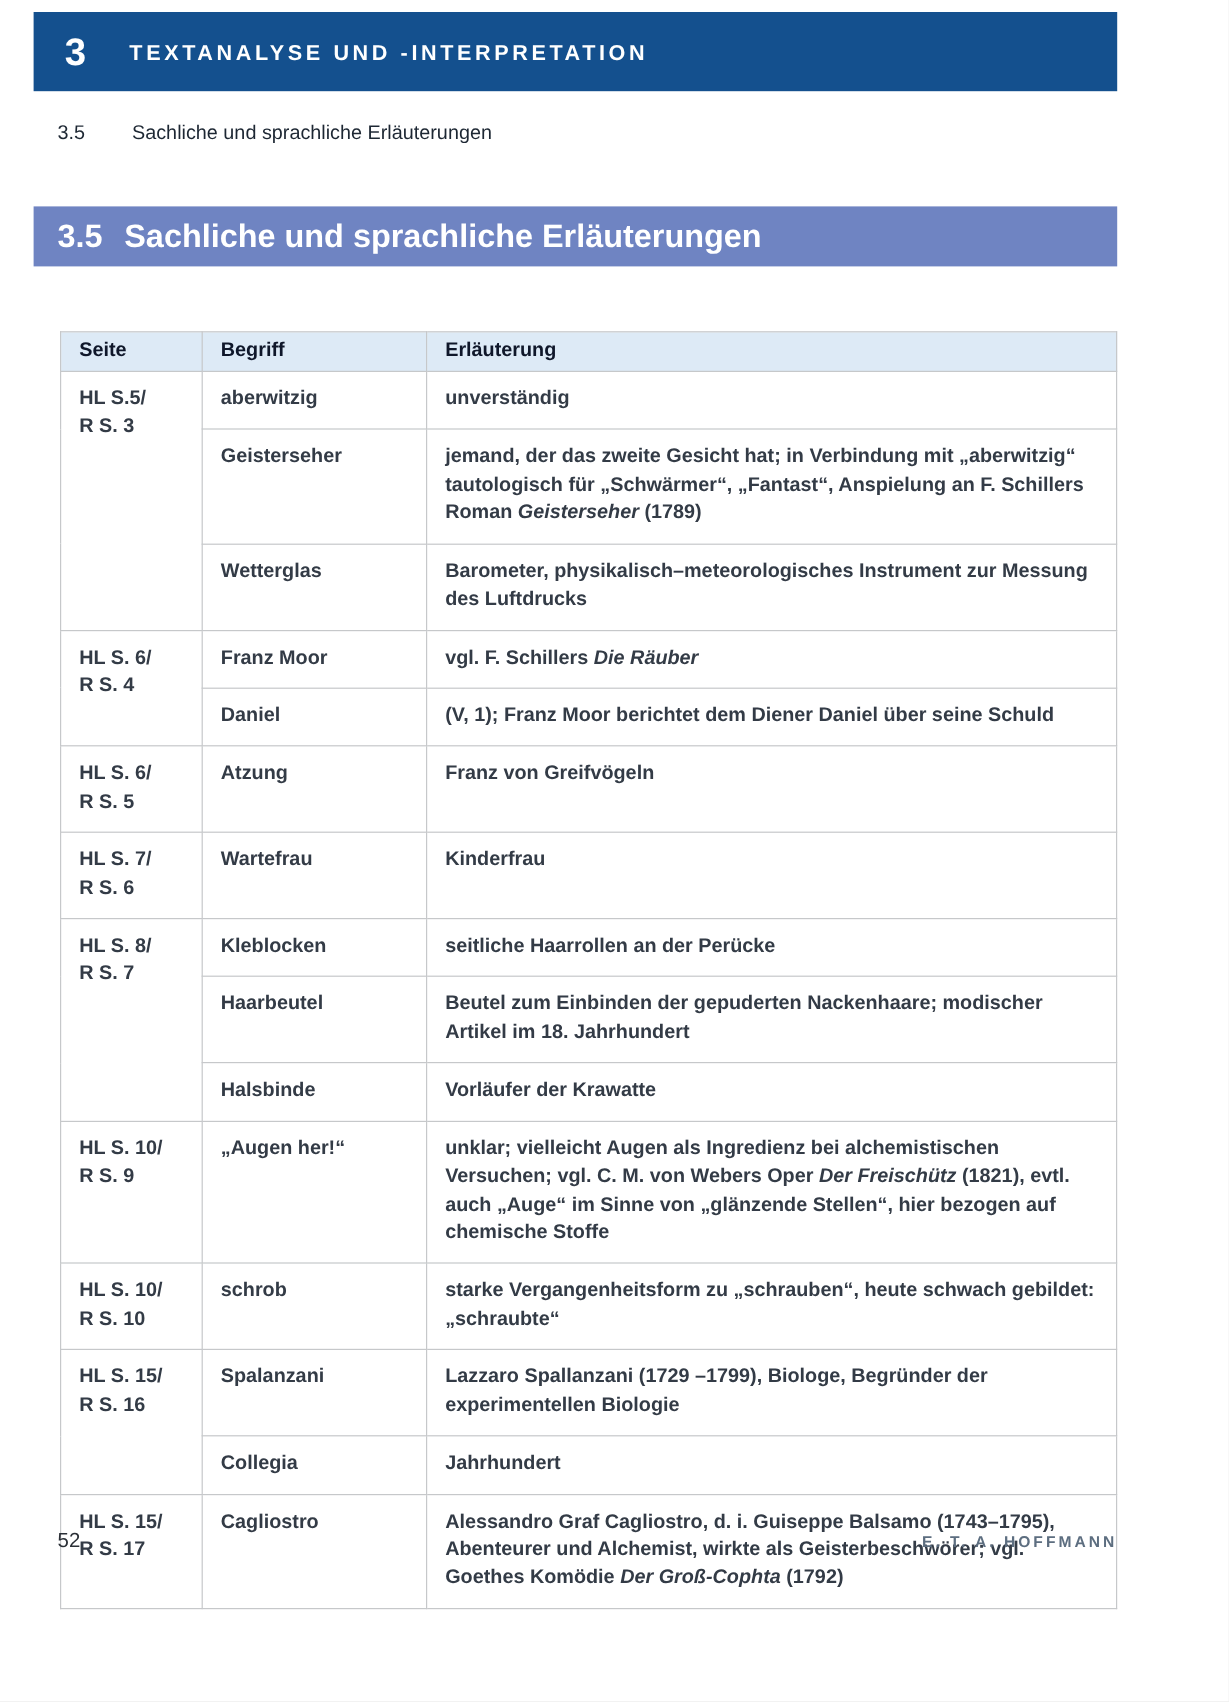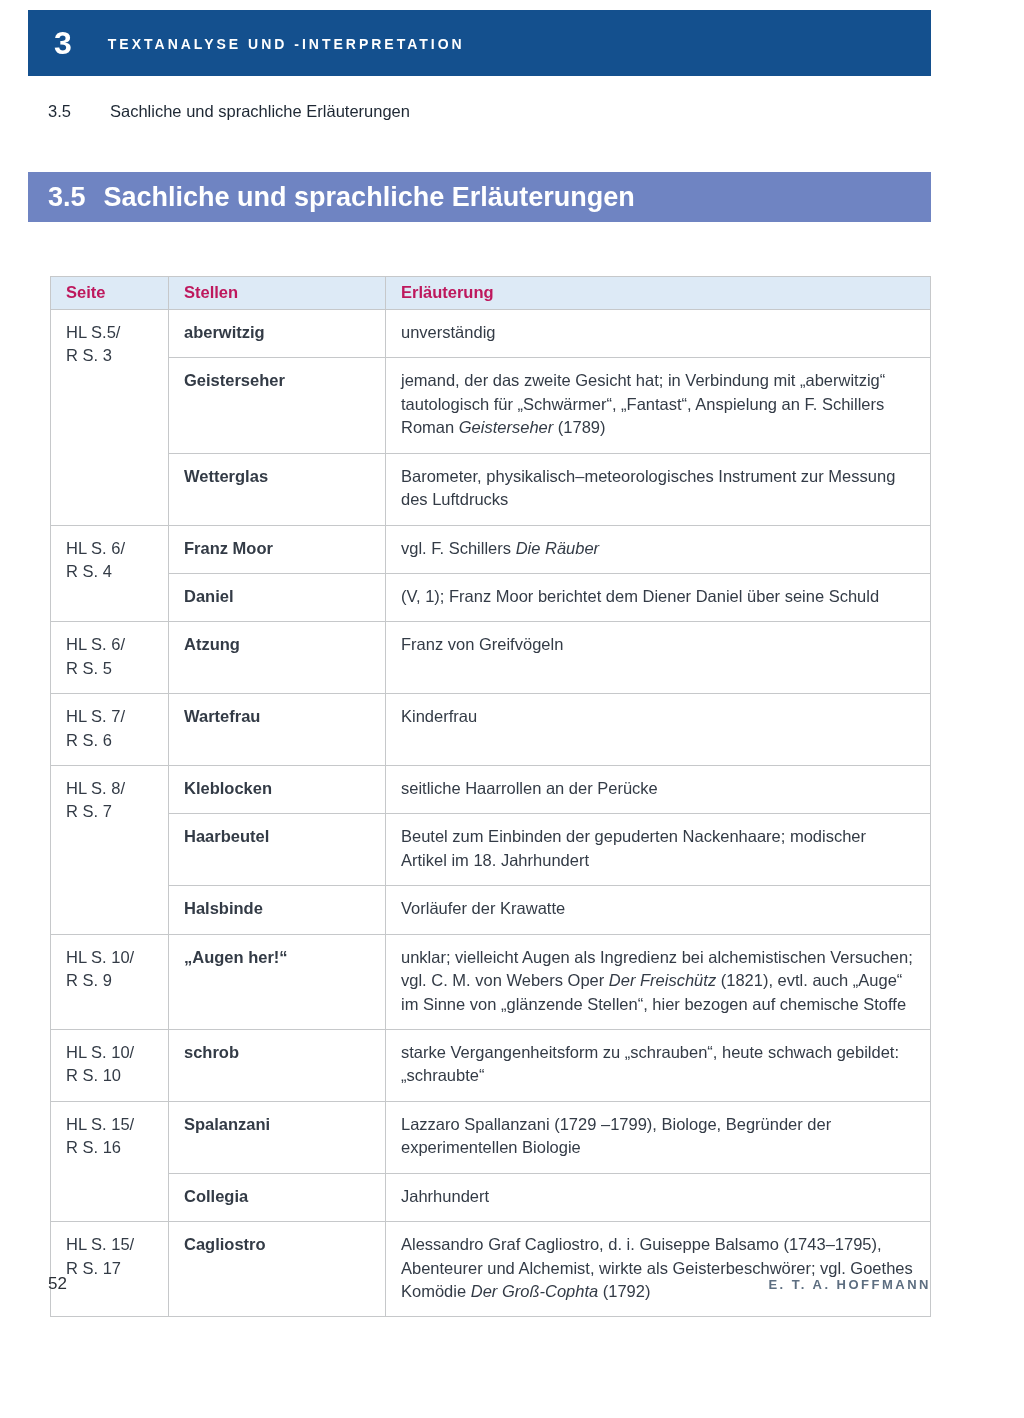--- a/index.html
+++ b/index.html
@@ -23,21 +23,21 @@
     color: #ffffff;
     display: flex;
     align-items: center;
   }
   .chapter-num {
     font-size: 32px;
     font-weight: bold;
     margin-left: 26px;
   }
   .chapter-title {
-    font-size: 14px;
+    font-size: 18px;
     font-weight: bold;
     letter-spacing: 3px;
     margin-left: 36px;
     padding-top: 2px;
   }
 
   
   .breadcrumb {
     position: absolute;
     left: 48px; top: 102px;
@@ -72,35 +72,36 @@
   table.glossary th,
   table.glossary td {
     border: 1px solid #c6c8ca;
     text-align: left;
     vertical-align: top;
   }
   table.glossary thead th {
     background: #ddeaf6;
     padding: 6px 15px 7px;
     font-size: 16.5px;
-    color: #be185d;
+    color: #0f172a;
   }
   table.glossary td {
     padding: 11px 15px 13px;
     font-size: 16.5px;
     line-height: 1.42;
     color: #333b46;
+    font-weight: bold;
   }
   td.col-seite {
     width: 118px;
     color: #0a5a9c;
     white-space: pre-line;
   }
   td.col-begriff {
-    width: 217px;
+    width: 187px;
     font-weight: bold;
     color: #1d1d1b;
   }
   td.col-erl em { font-style: italic; }
 
   
   .page-footer {
     position: absolute;
     left: 48px; top: 1274px;
     width: 883px;
@@ -136,21 +137,21 @@
 
   <div class="section-banner">
     <span class="sb-num">3.5</span>
     <span class="sb-title">Sachliche und sprachliche Erläuterungen</span>
   </div>
 
   <table class="glossary">
     <thead>
       <tr>
         <th>Seite</th>
-        <th>Stellen</th>
+        <th>Begriff</th>
         <th>Erläuterung</th>
       </tr>
     </thead>
     <tbody id="glossary-body">
         <tr>
           <td class="col-seite" rowspan="3">HL S.5/
 R S. 3</td>
           <td class="col-begriff">aberwitzig</td>
           <td class="col-erl"><span>unverständig</span></td>
         </tr>

